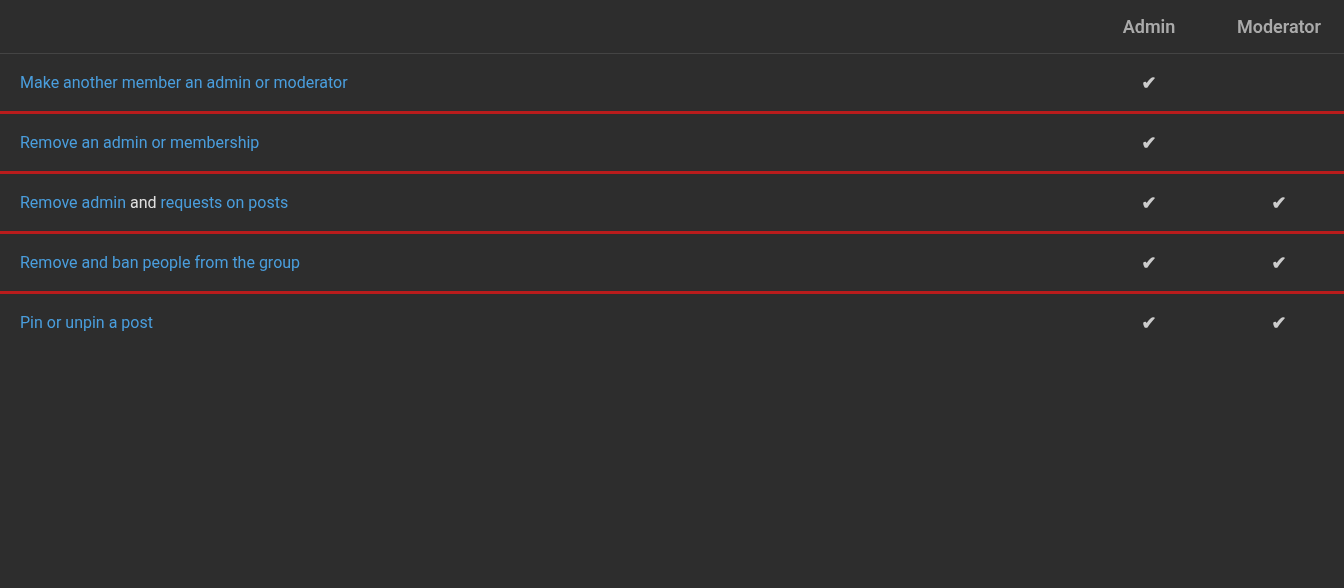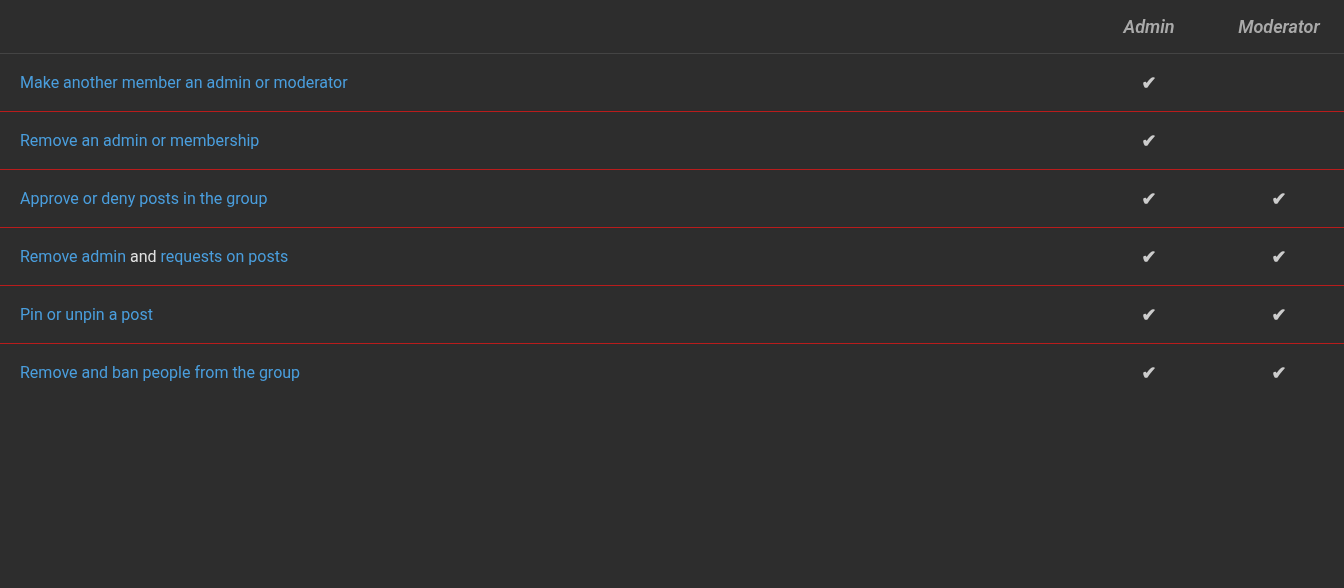--- a/index.html
+++ b/index.html
@@ -20,39 +20,38 @@
       width: 100%;
     }
 
     table {
       width: 100%;
       border-collapse: collapse;
     }
 
     thead tr {
       border-bottom: 1px solid #444;
-      font-style: italic;
     }
 
     th {
       color: #aaaaaa;
       font-weight: 600;
       font-size: 18px;
       text-align: center;
       padding: 16px 20px;
       width: 130px;
     }
 
     th.feature-header {
       width: auto;
       text-align: left;
     }
 
     tbody tr {
-      border-bottom: 1px solid #b91c1c;
+      border-bottom: 3px solid #b91c1c;
     }
 
     tbody tr:last-child {
       border-bottom: none;
     }
 
     td {
       padding: 18px 20px;
       font-size: 16px;
       vertical-align: middle;
@@ -97,34 +96,29 @@
           <td class="feature-cell"><a class="blue-link" href="#">Make another member an admin or moderator</a></td>
           <td class="check-cell"><span class="checkmark">✔</span></td>
           <td class="check-cell"></td>
         </tr>
         <tr>
           <td class="feature-cell"><a class="blue-link" href="#">Remove an admin or membership</a></td>
           <td class="check-cell"><span class="checkmark">✔</span></td>
           <td class="check-cell"></td>
         </tr>
         <tr>
-          <td class="feature-cell"><a class="blue-link" href="#">Approve or deny posts in the group</a></td>
+          <td class="feature-cell"><a class="blue-link" href="#">Remove admin</a><span> and </span><a class="blue-link" href="#">requests on posts</a></td>
           <td class="check-cell"><span class="checkmark">✔</span></td>
           <td class="check-cell"><span class="checkmark">✔</span></td>
         </tr>
         <tr>
-          <td class="feature-cell"><a class="blue-link" href="#">Remove admin</a><span> and </span><a class="blue-link" href="#">requests on posts</a></td>
+          <td class="feature-cell"><a class="blue-link" href="#">Remove and ban people from the group</a></td>
           <td class="check-cell"><span class="checkmark">✔</span></td>
           <td class="check-cell"><span class="checkmark">✔</span></td>
         </tr>
         <tr>
           <td class="feature-cell"><a class="blue-link" href="#">Pin or unpin a post</a></td>
           <td class="check-cell"><span class="checkmark">✔</span></td>
           <td class="check-cell"><span class="checkmark">✔</span></td>
         </tr>
-        <tr>
-          <td class="feature-cell"><a class="blue-link" href="#">Remove and ban people from the group</a></td>
-          <td class="check-cell"><span class="checkmark">✔</span></td>
-          <td class="check-cell"><span class="checkmark">✔</span></td>
-        </tr>
       </tbody>
   </table>
 </div>
 
 </body></html>

